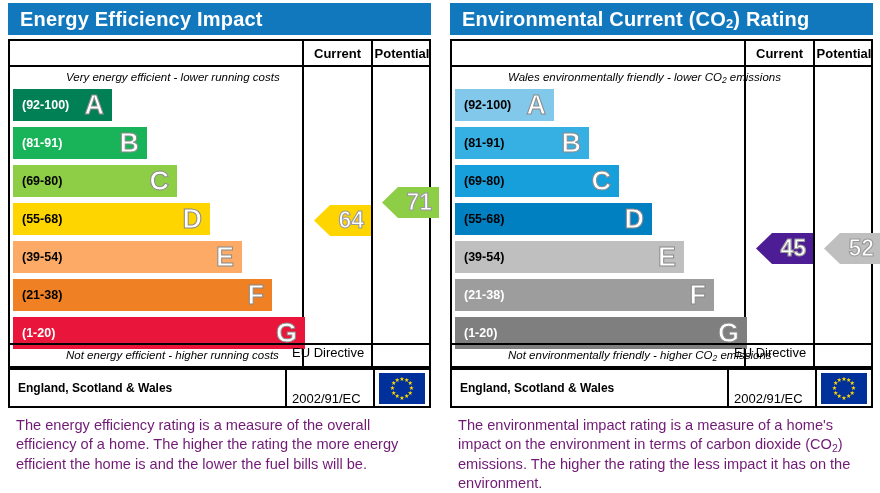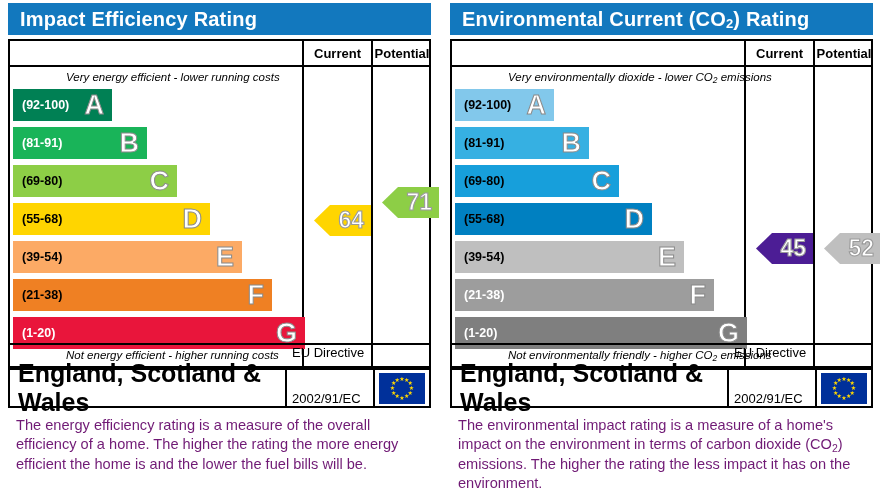--- a/index.html
+++ b/index.html
@@ -46,38 +46,38 @@
   
   .arrow{position:absolute;height:31px;display:flex;align-items:center;justify-content:flex-end;
     padding-right:7px;box-sizing:border-box;
     clip-path:polygon(16px 0,100% 0,100% 100%,16px 100%,0 50%);}
   .arrow span{font-size:23px;font-weight:bold;color:#fff;-webkit-text-stroke:1.1px #9a9a9a;line-height:1;}
 
   
   .footer{position:absolute;left:8px;top:368px;width:423px;height:40px;
     border:2px solid #000;box-sizing:border-box;display:flex;align-items:stretch;background:#fff;}
   .footer .region{flex:1;display:flex;align-items:center;padding-left:8px;
-    font-size:25px;font-weight:bold;color:#000;}
+    font-size:12px;font-weight:bold;color:#000;}
   .footer .directive{width:88px;border-left:2px solid #000;display:flex;flex-direction:column;
     justify-content:flex-end;font-size:13px;line-height:1.08;padding-left:5px;box-sizing:border-box;gap:32px;}
   .footer .flagbox{width:54px;border-left:2px solid #000;display:flex;align-items:center;justify-content:center;}
   .euflag{width:46px;height:31px;background:#00309a;position:relative;}
 
   
   .desc{position:absolute;left:16px;top:416px;width:410px;font-size:14.6px;line-height:1.32;color:#701a75;}
   .desc sub{font-size:10.5px;vertical-align:baseline;position:relative;top:3px;}
 </style>
 </head>
 <body>
 
 <div class="page">
 
   <div class="panel left">
     <div class="title-bar">
-      <span>Impact Efficiency Rating</span>
+      <span>Energy Efficiency Impact</span>
     </div>
 
     <div class="table">
       <div class="hdr-row"></div>
       <div class="col-div c1"></div>
       <div class="col-div c2"></div>
       <div class="hdr-cell cur">Current</div>
       <div class="hdr-cell pot">Potential</div>
 
       <div class="cap top">
@@ -185,21 +185,21 @@
     </div>
 
     <div class="table">
       <div class="hdr-row"></div>
       <div class="col-div c1"></div>
       <div class="col-div c2"></div>
       <div class="hdr-cell cur">Current</div>
       <div class="hdr-cell pot">Potential</div>
 
       <div class="cap top">
-        <span>Very environmentally dioxide - lower CO</span><sub>2</sub><span> emissions</span>
+        <span>Wales environmentally friendly - lower CO</span><sub>2</sub><span> emissions</span>
       </div>
 
       <div class="bar" style="top:48px;width:99px;background:#82c8eb;">
         <span class="rng dark">(92-100)</span>
         <span class="ltr">A</span>
       </div>
       <div class="bar" style="top:86px;width:134px;background:#36b0e2;">
         <span class="rng dark">(81-91)</span>
         <span class="ltr">B</span>
       </div>

